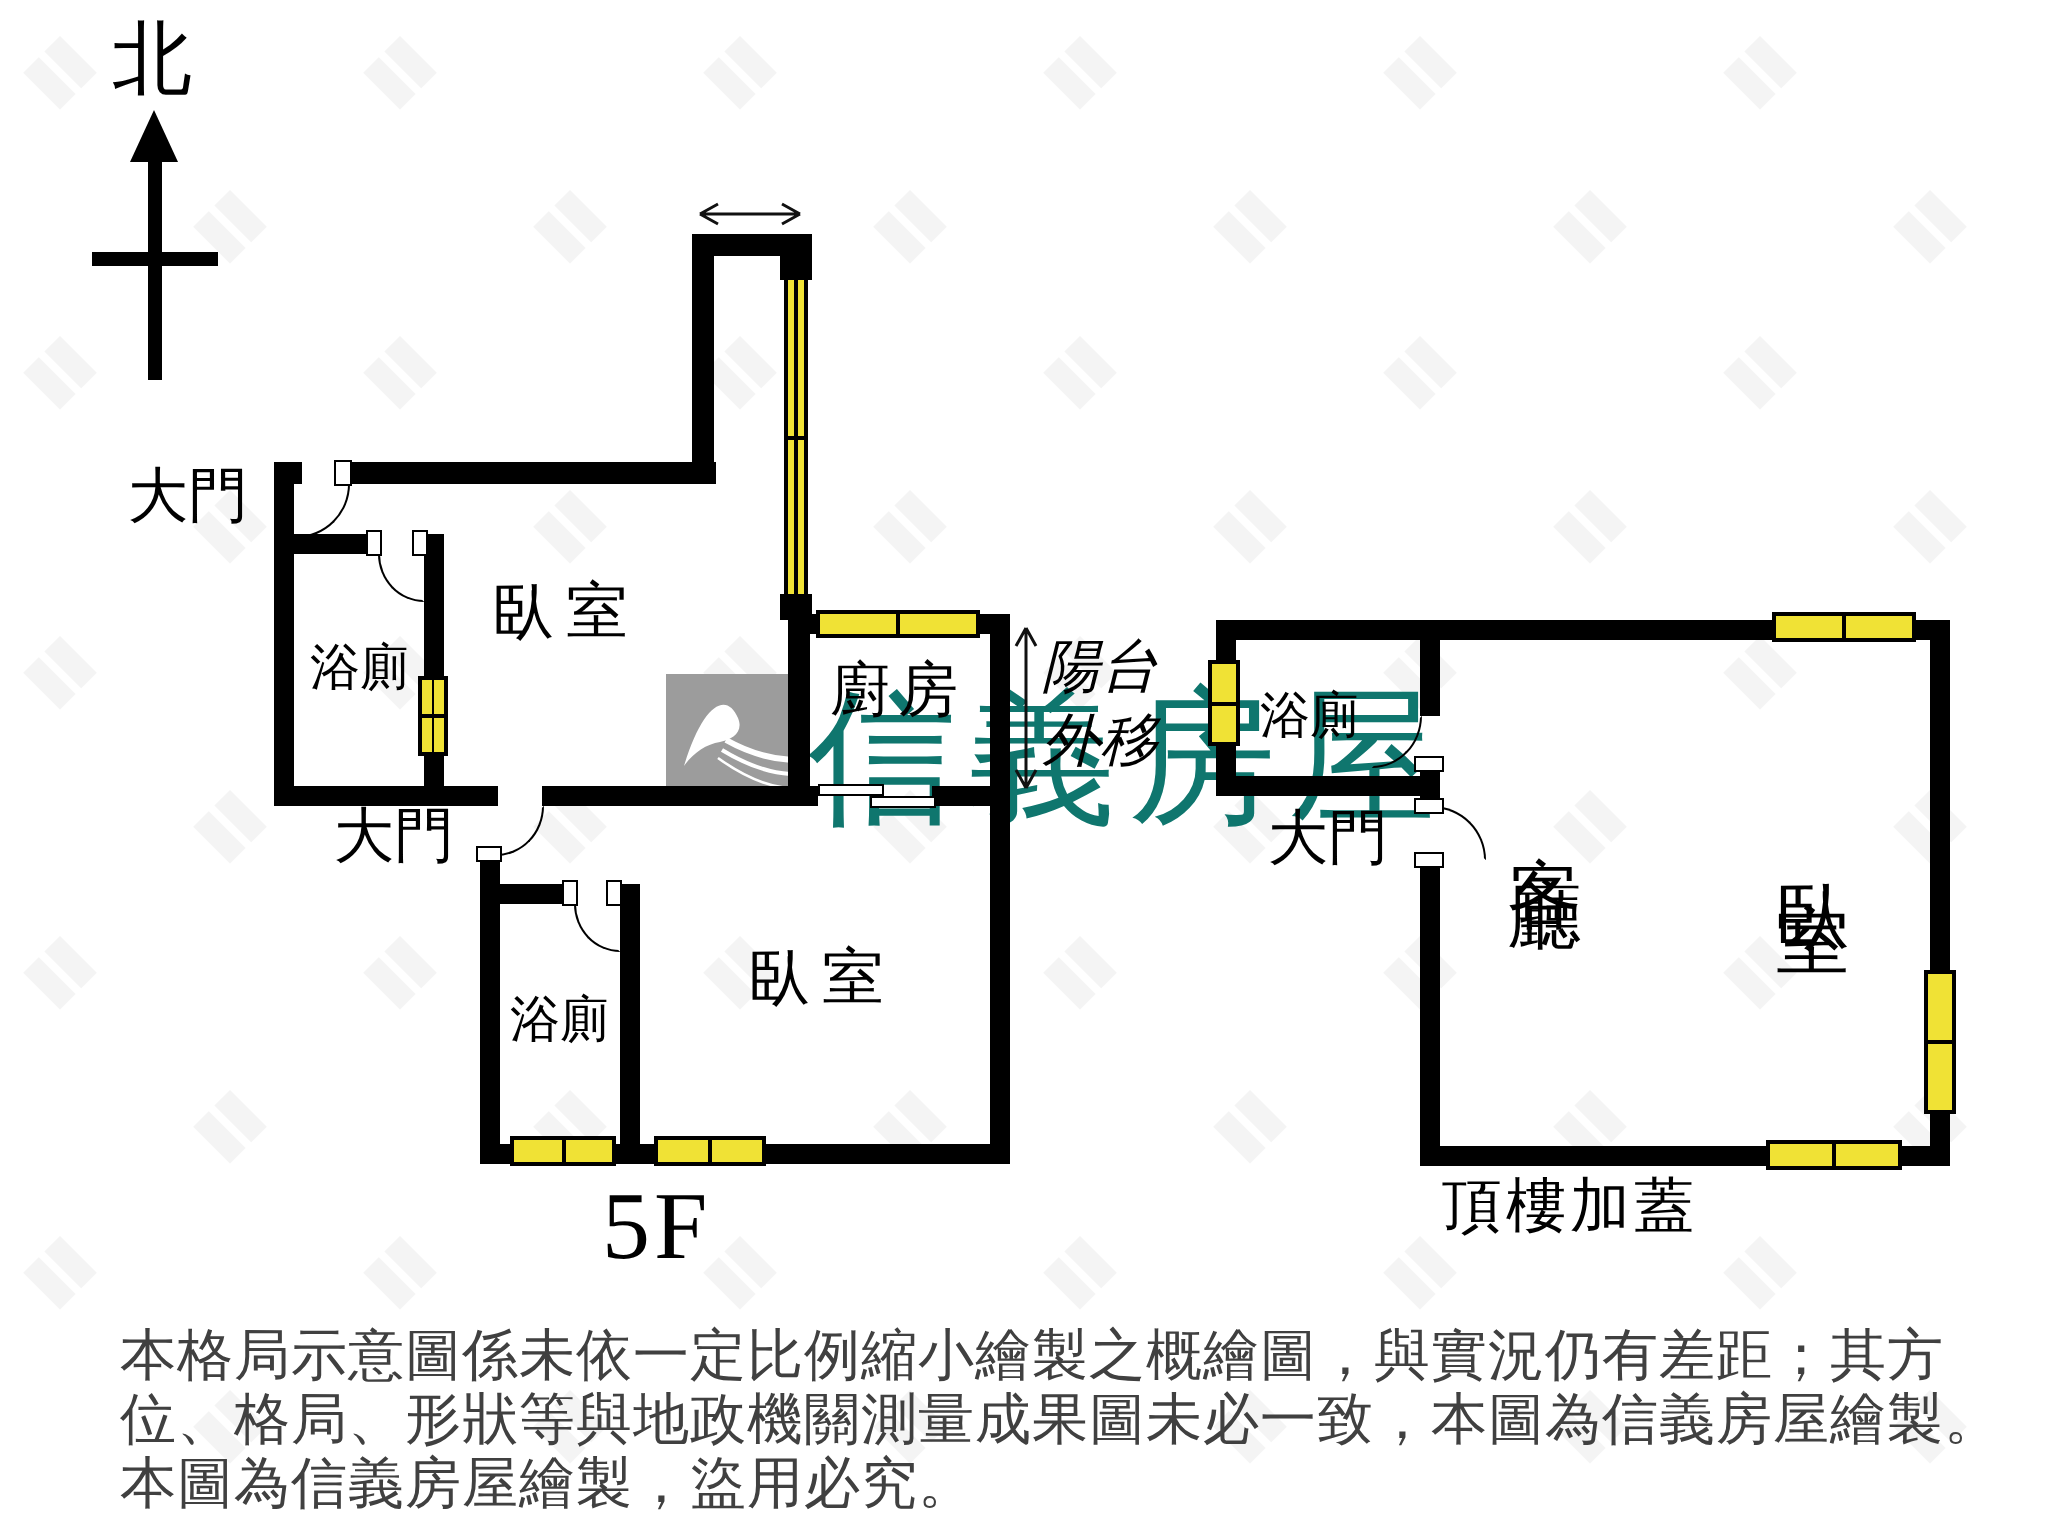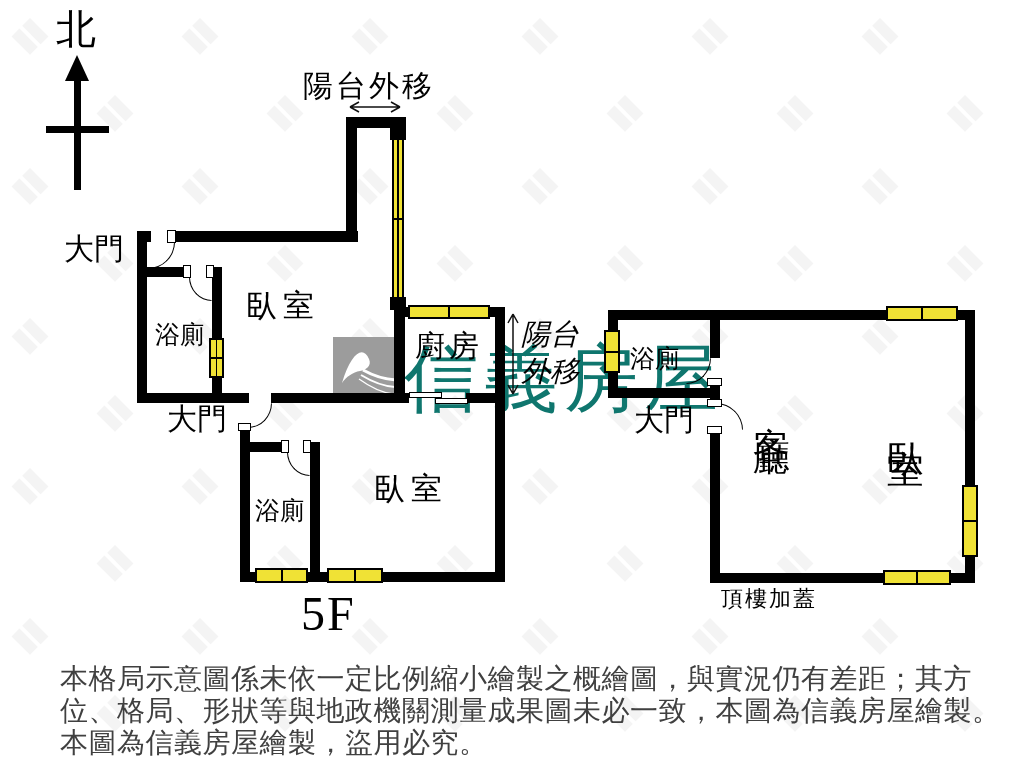--- a/index.html
+++ b/index.html
@@ -140,42 +140,41 @@
     <span class="arc arc-br" style="left:686px;top:358px;width:25px;height:26px;"></span>
     <span class="arc arc-tr" style="left:716px;top:403px;width:27px;height:27px;"></span>
     <i class="jamb" style="left:707px;top:378px;width:15px;height:8px;"></i>
     <i class="jamb" style="left:707px;top:399px;width:15px;height:8px;"></i>
     <i class="jamb" style="left:707px;top:426px;width:15px;height:8px;"></i>
   </div>
 
   <div class="layer z3">
     <div class="lbl" style="left:56px;top:8px;font-size:40px;">北</div>
 
-    <div class="lbl" style="left:303px;top:69px;font-size:30px;letter-spacing:3px;">陽台外移</div>
 
     <div class="lbl" style="left:64px;top:232px;font-size:30px;">大門</div>
     <div class="lbl" style="left:155px;top:321px;font-size:25px;">浴廁</div>
     <div class="lbl" style="left:246px;top:289px;font-size:31px;letter-spacing:6px;">臥室</div>
     <div class="lbl" style="left:415px;top:329px;font-size:30px;letter-spacing:4px;">廚房</div>
 
     <div class="lbl" style="left:521px;top:316px;font-size:29px;line-height:37px;font-style:italic;">
       <span style="display:block;">陽台</span>
       <span style="display:block;">外移</span>
     </div>
 
     <div class="lbl" style="left:167px;top:402px;font-size:30px;">大門</div>
     <div class="lbl" style="left:255px;top:497px;font-size:25px;">浴廁</div>
     <div class="lbl" style="left:374px;top:472px;font-size:31px;letter-spacing:6px;">臥室</div>
     <div class="lbl" style="left:301px;top:588px;font-size:48px;letter-spacing:2px;">5F</div>
 
     <div class="lbl" style="left:630px;top:345px;font-size:25px;">浴廁</div>
     <div class="lbl" style="left:634px;top:403px;font-size:30px;">大門</div>
     <div class="lbl vert" style="left:750px;top:397px;font-size:37px;letter-spacing:10px;">客廳</div>
     <div class="lbl vert" style="left:884px;top:413px;font-size:37px;letter-spacing:7px;">臥室</div>
-    <div class="lbl" style="left:721px;top:587px;font-size:22px;letter-spacing:2px;">頂樓加蓋</div>
+    <div class="lbl" style="left:721px;top:587px;font-size:30px;letter-spacing:2px;">頂樓加蓋</div>
 
     <div class="disclaimer">
       <div>本格局示意圖係未依一定比例縮小繪製之概繪圖，與實況仍有差距；其方</div>
       <div>位、格局、形狀等與地政機關測量成果圖未必一致，本圖為信義房屋繪製。</div>
       <div>本圖為信義房屋繪製，盜用必究。</div>
     </div>
   </div>
 
 </div>
 

